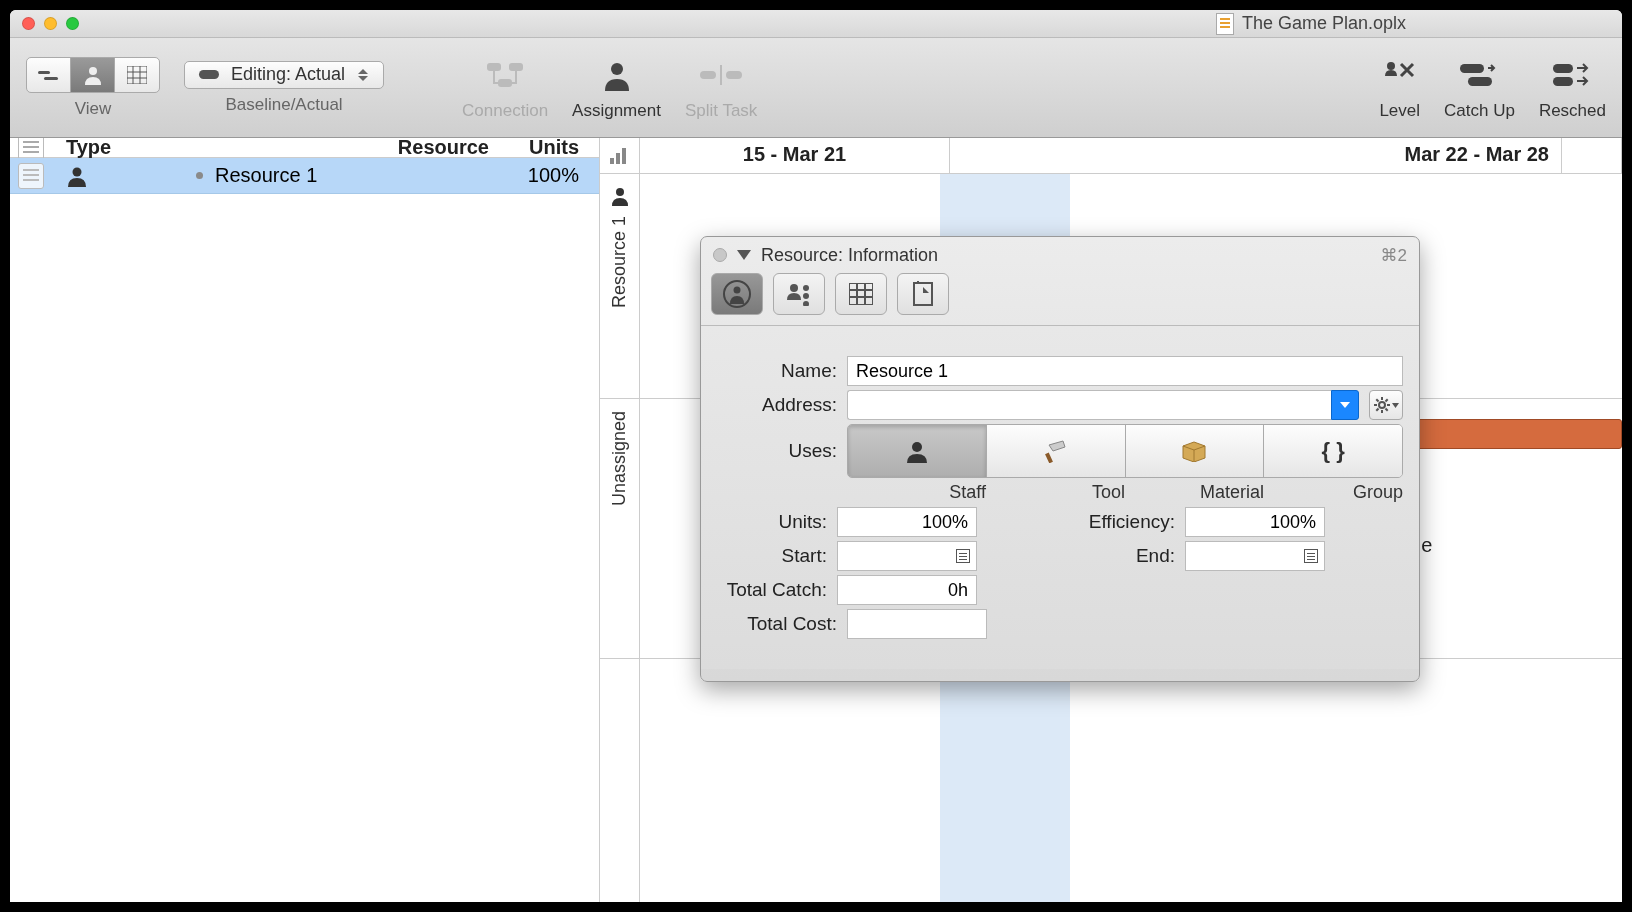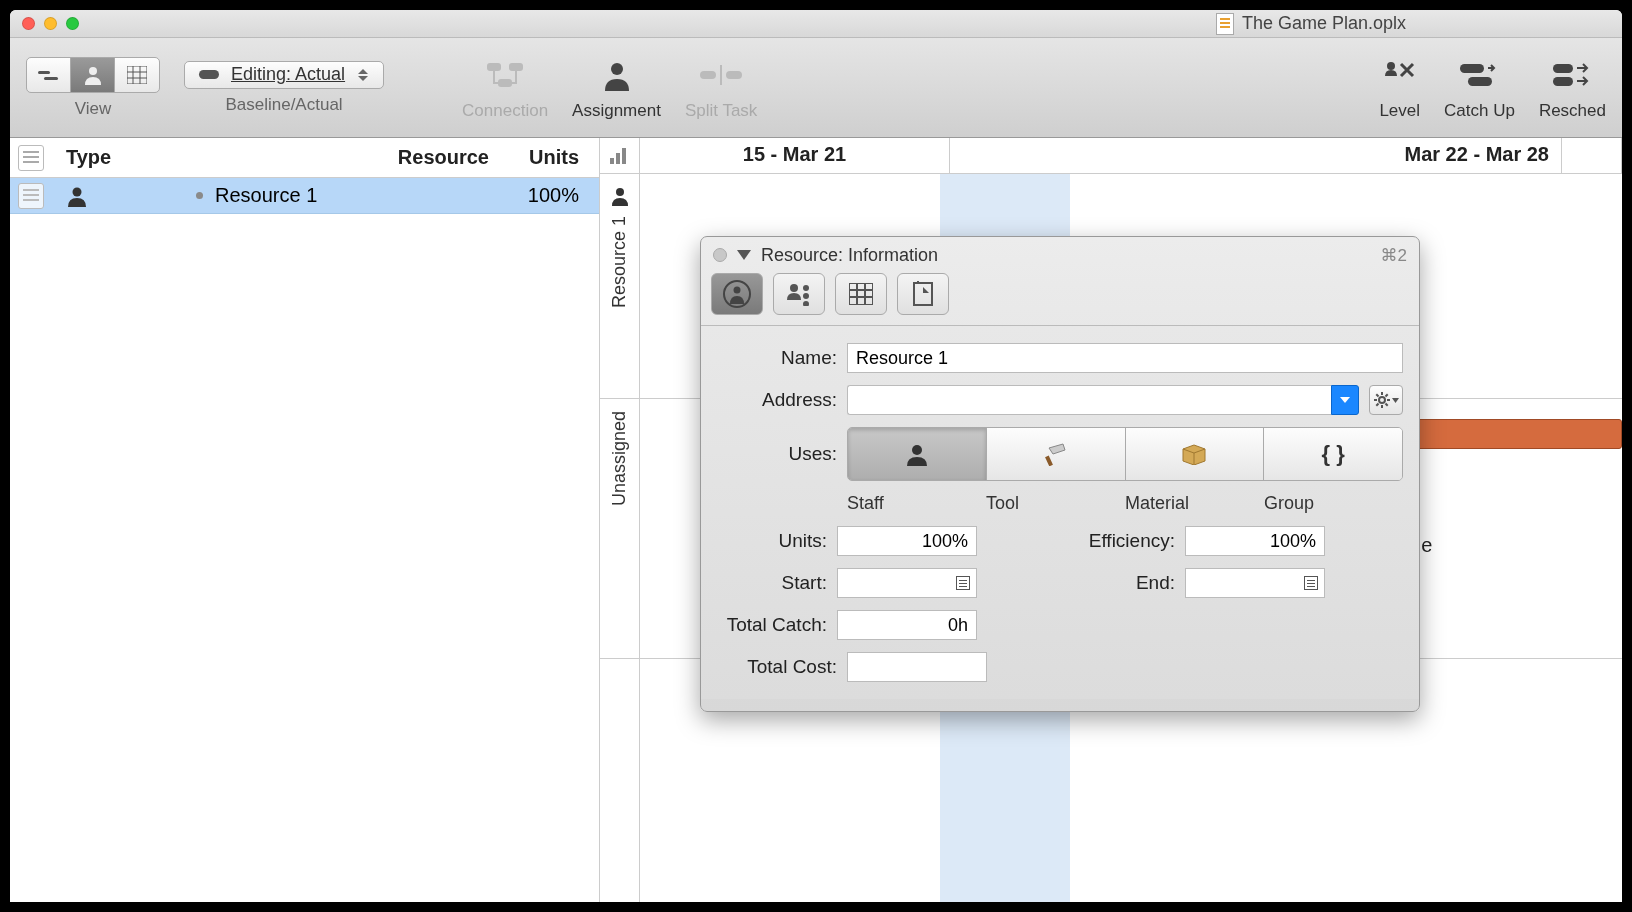--- a/index.html
+++ b/index.html
@@ -55,21 +55,21 @@
 .tb-seg-btn { width: 44px; height: 34px; display: flex; align-items: center; justify-content: center; border-right: 1px solid #aaa; cursor: pointer; }
 .tb-seg-btn:last-child { border-right: none; }
 .tb-seg-btn.active { background: linear-gradient(#9a9a9a,#7a7a7a); }
 .tb-label { font-size: 17px; color: #666; }
 .tb-label.disabled { color: #aaa; }
 .editing-select {
   display: flex; align-items: center; gap: 12px;
   border: 1px solid #aaa; border-radius: 5px;
   padding: 6px 14px; height: 28px;
   background: linear-gradient(#fdfdfd,#e8e8e8);
-  font-size: 18px; color: #333; text-decoration: underline;
+  font-size: 18px; color: #333;
 }
 .pill { width: 20px; height: 9px; background: #555; border-radius: 5px; }
 .chev-updown { width: 12px; display:flex; flex-direction:column; gap:2px; align-items:center; }
 .chev-updown::before, .chev-updown::after { content:''; width:0; height:0; border-left:5px solid transparent; border-right:5px solid transparent; }
 .chev-updown::before { border-bottom:5px solid #666; }
 .chev-updown::after { border-top:5px solid #666; }
 .tb-icon-btn { height: 40px; display:flex; align-items:center; justify-content:center; }
 
 .content {
   flex: 1;
@@ -77,21 +77,21 @@
   overflow: hidden;
   position: relative;
 }
 .left-pane {
   width: 590px;
   border-right: 1px solid #ccc;
   display: flex;
   flex-direction: column;
 }
 .col-headers {
-  height: 40px;
+  height: 20px;
   display: flex;
   align-items: center;
   border-bottom: 1px solid #ccc;
   font-size: 20px;
   font-weight: 600;
   color: #222;
   padding-left: 56px;
 }
 .ch-type { width: 130px; }
 .ch-res { flex: 1; text-align: right; }
@@ -159,36 +159,36 @@
 .insp-title {
   height: 36px; display:flex; align-items:center; padding:0 12px; gap:10px;
   font-size: 18px; color:#333;
 }
 .insp-close { width:14px; height:14px; border-radius:50%; background:#c8c8c8; border:1px solid #aaa; }
 .insp-tri { width:0; height:0; border-left:7px solid transparent; border-right:7px solid transparent; border-top:10px solid #555; }
 .insp-sc { margin-left:auto; color:#888; font-size:17px; }
 .insp-tabs { display:flex; gap:0; padding:0 10px 10px 10px; }
 .insp-tab { width:52px; height:42px; border:1px solid #aaa; border-radius:6px; display:flex; align-items:center; justify-content:center; margin-right:10px; background:linear-gradient(#f4f4f4,#e0e0e0); cursor:pointer; }
 .insp-tab.active { background:linear-gradient(#989898,#7a7a7a); }
-.insp-body { background:linear-gradient(#e8e8e8,#dcdcdc); border-top:1px solid #bbb; padding:17px 16px; display:flex; flex-direction:column; gap:12px; }
+.insp-body { background:linear-gradient(#e8e8e8,#dcdcdc); border-top:1px solid #bbb; padding:30px 16px; display:flex; flex-direction:column; gap:4px; }
 .form-row { display:flex; align-items:center; gap:10px; }
 .form-label { width: 120px; text-align:right; font-size:19px; color:#222; }
 .form-input { flex:1; height:30px; border:1px solid #bbb; background:#fff; padding:0 8px; font-size:18px; }
 .form-input.sm { width: 140px; flex:none; text-align:right; }
 .addr-combo { flex:1; display:flex; height:30px; }
 .addr-combo input { flex:1; border:1px solid #bbb; border-right:none; padding:0 8px; border-radius:3px 0 0 3px; }
 .addr-drop { width:28px; background:#1a87ff; border:1px solid #0a66cc; border-radius:0 3px 3px 0; display:flex; align-items:center; justify-content:center; }
 .addr-drop::after { content:''; width:0; height:0; border-left:5px solid transparent; border-right:5px solid transparent; border-top:6px solid #fff; }
 .gear-btn { width:34px; height:30px; border:1px solid #aaa; border-radius:4px; background:linear-gradient(#fdfdfd,#e6e6e6); display:flex; align-items:center; justify-content:center; gap:2px; }
 .type-seg { flex:1; display:flex; border:1px solid #aaa; border-radius:5px; overflow:hidden; height:54px; }
 .type-btn { flex:1; display:flex; align-items:center; justify-content:center; border-right:1px solid #aaa; background:linear-gradient(#fdfdfd,#e6e6e6); cursor:pointer; }
 .type-btn:last-child { border-right:none; }
 .type-btn.active { background:linear-gradient(#c8c8c8,#aeaeae); box-shadow: inset 0 2px 4px rgba(0,0,0,0.2); }
 .type-labels { display:flex; margin-left:130px; }
-.type-labels span { flex:1; text-align:left; font-size:18px; color:#333; }
+.type-labels span { flex:1; text-align:right; font-size:18px; color:#333; }
 .two-col { display:flex; gap:10px; }
 .two-col .form-row { flex:1; }
 .two-col .form-label { width: 110px; }
 .date-in { width:140px; height:30px; border:1px solid #bbb; background:#fff; display:flex; align-items:center; justify-content:flex-end; padding-right:6px; }
 .cal-ic { width:14px; height:14px; border:1px solid #555; position:relative; }
 .cal-ic::before { content:''; position:absolute; top:3px; left:2px; right:2px; height:1px; background:#555; box-shadow:0 3px 0 #555, 0 6px 0 #555; }
 
 svg { display:block; }
 </style>
 </head>

